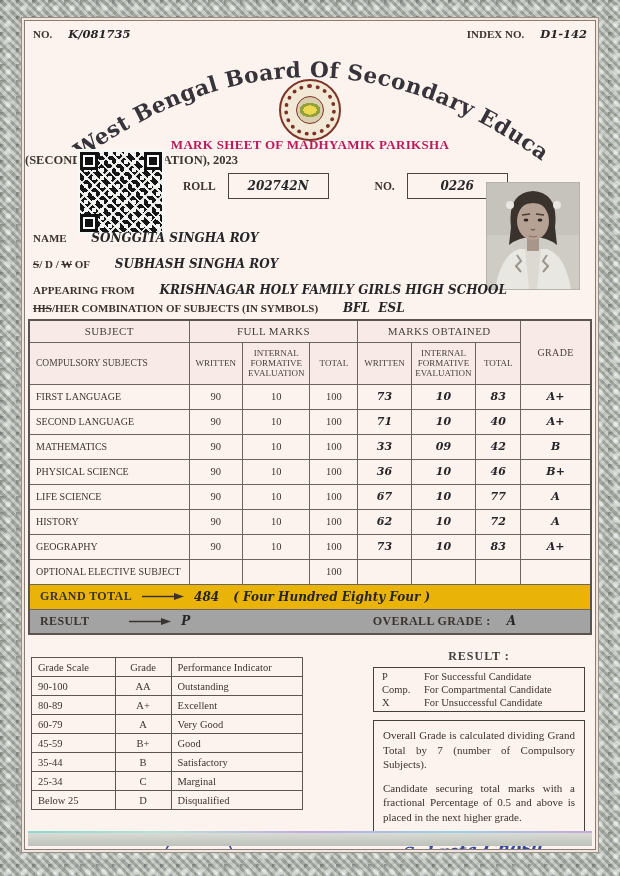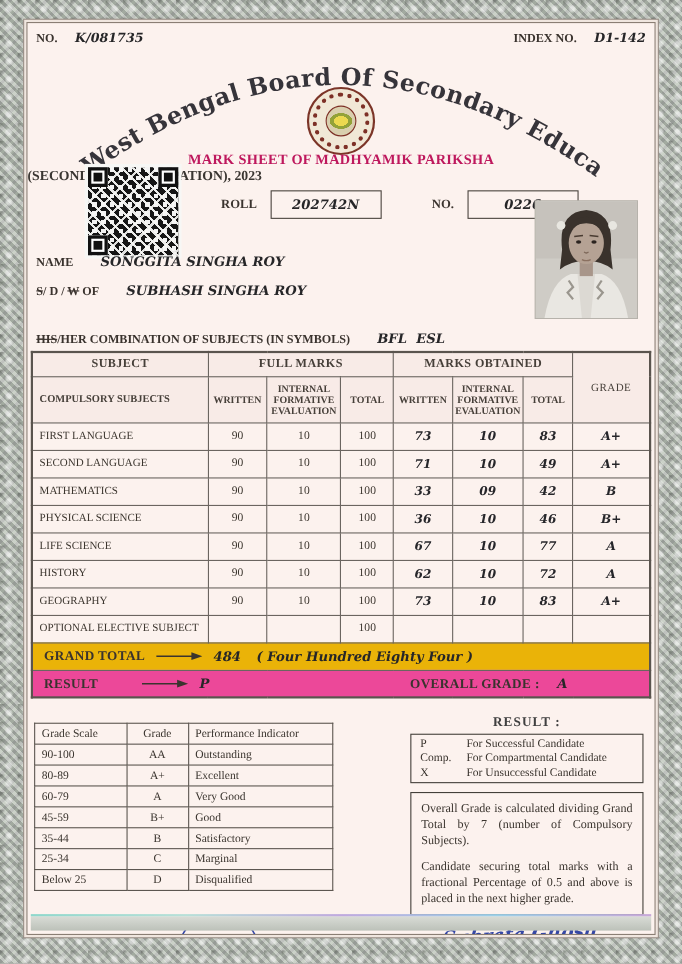--- a/index.html
+++ b/index.html
@@ -42,21 +42,21 @@
   .seal { position:absolute; top:58px; left:50%; margin-left:-31px; width:62px; height:62px; border-radius:50%;
           background:#f1e8d6; border:2px solid #7c3528; }
   .seal::before { content:""; position:absolute; inset:3px; border-radius:50%; border:4px dotted #7d3026; }
   .seal::after  { content:""; position:absolute; inset:15px; border-radius:50%;
           background:radial-gradient(ellipse 55% 38% at 50% 50%, #ecd94f 0 46%, #93a238 47% 72%, #d9cfae 73%);
           border:1px solid #7d3026; }
 
   .sheet-title1 { position:absolute; top:116px; left:0; right:0; text-align:center; font-size:13px; font-weight:bold; color:#be185d; letter-spacing:.3px; }
   .sheet-title2 { position:absolute; top:132px; left:0; right:0; font-size:12.5px; font-weight:bold; color:#3a3632; }
 
-  .roll-row { position:absolute; top:152px; left:176px; display:flex; align-items:center; }
+  .roll-row { position:absolute; top:152px; left:158px; display:flex; align-items:center; }
   .roll-row .lbl { font-size:11.5px; }
   .mbox { width:101px; height:26px; border:1px solid #4a443e; margin-left:12px; display:flex; align-items:center; justify-content:center; font-size:12px; background:#fcf2ee; }
   .roll-no-lbl { margin-left:46px; }
 
   
   .qr { position:absolute; top:128px; left:52px; width:88px; height:86px; background:#f7f7f5; padding:3px; }
   .qr-pattern { position:relative; width:100%; height:100%;
     background-image:
       repeating-linear-gradient(45deg, rgba(247,247,245,.95) 0 2px, rgba(247,247,245,0) 2px 7px),
       repeating-linear-gradient(135deg, rgba(247,247,245,.9) 0 2px, rgba(247,247,245,0) 2px 11px),
@@ -72,29 +72,29 @@
 
   .cand-row { position:absolute; left:8px; font-size:11px; white-space:nowrap; }
   .cand-row .hw { font-size:12px; margin-left:22px; }
   .r-name { top:210px; } .r-rel { top:236px; } .r-app { top:262px; } .r-comb { top:280px; }
   .r-comb .hw { white-space:pre; }
 
   
   table { border-collapse:collapse; }
   .marks { width:564px; margin:0 0 0 3px; table-layout:fixed; border:2px solid #5a544e; }
   .marks th, .marks td { border:1px solid #6b6560; }
-  .marks thead th { background:#f8ebe7; color:#463f39; font-weight:bold; }
+  .marks thead th { background:#f8ebe7; color:#463f39; font-weight:normal; }
   .h1 th { height:22px; font-size:11px; letter-spacing:.4px; }
   .h2 th { height:42px; font-size:9px; font-weight:normal; color:#4a433d; }
   .h2 th.csub { text-align:left; padding-left:6px; font-size:9.5px; }
   .marks tbody td { height:25px; font-size:10.5px; color:#3c362f; text-align:center; }
   .marks td.subj { text-align:left; padding-left:6px; font-size:10px; }
   .marks td.ob, .marks td.gr { font-family:"DejaVu Serif",serif; font-style:italic; font-weight:bold; color:#26262a; font-size:11px; }
   .grand td { height:30px; background:#eab308;margin-left:16px; }
-  .resrow td { height:30px; background:#ec4899; }
+  .resrow td { height:30px; background:#a3a3a3; }
   .rowflex { display:flex; align-items:center; padding:0 10px; font-size:12px; }
   .rowflex .lbl { letter-spacing:.4px; }
   .arrow { margin:0 10px; }
   .gt-words { margin-left:14px; }
   .res-right { margin-left:auto; margin-right:64px; display:flex; align-items:center; gap:16px; }
 
   
   .bottom { display:flex; justify-content:space-between; padding:14px 10px 0 6px; }
   .gscale { width:272px; border:1.5px solid #4c4641; align-self:flex-start; margin-top:8px; }
   .gscale td { border:1px solid #5c5650; height:19px; font-size:10.5px; color:#3a342e; padding:0 6px; }
@@ -189,20 +189,24 @@
     <div class="cand-row r-rel">
       <span class="lbl strike">S</span><span class="lbl">/ D / </span><span class="lbl strike">W</span><span class="lbl"> OF</span>
       <span class="hw">SUBHASH SINGHA ROY</span>
     </div>
 
     <div class="cand-row r-name">
       <span class="lbl">NAME</span>
       <span class="hw">SONGGITA SINGHA ROY</span>
     </div>
 
+    <div class="cand-row r-app">
+      <span class="lbl">APPEARING FROM</span>
+      <span class="hw">KRISHNAGAR HOLY FAMILY GIRLS HIGH SCHOOL</span>
+    </div>
 
     <div class="cand-row r-comb">
       <span class="lbl strike">HIS</span><span class="lbl">/HER COMBINATION OF SUBJECTS (IN SYMBOLS)</span>
       <span class="hw">BFL  ESL</span>
     </div>
   </div>
 
   <table class="marks">
     <colgroup>
       <col style="width:28.5%">
@@ -242,21 +246,21 @@
         <td class="ob">83</td>
         <td class="gr">A+</td>
       </tr>
       <tr>
         <td class="subj">SECOND LANGUAGE</td>
         <td>90</td>
         <td>10</td>
         <td>100</td>
         <td class="ob">71</td>
         <td class="ob">10</td>
-        <td class="ob">49</td>
+        <td class="ob">40</td>
         <td class="gr">A+</td>
       </tr>
       <tr>
         <td class="subj">MATHEMATICS</td>
         <td>90</td>
         <td>10</td>
         <td>100</td>
         <td class="ob">33</td>
         <td class="ob">09</td>
         <td class="ob">42</td>

